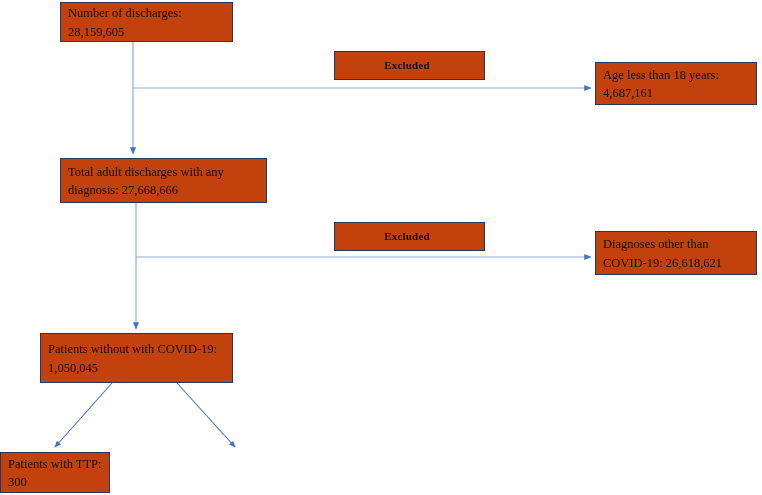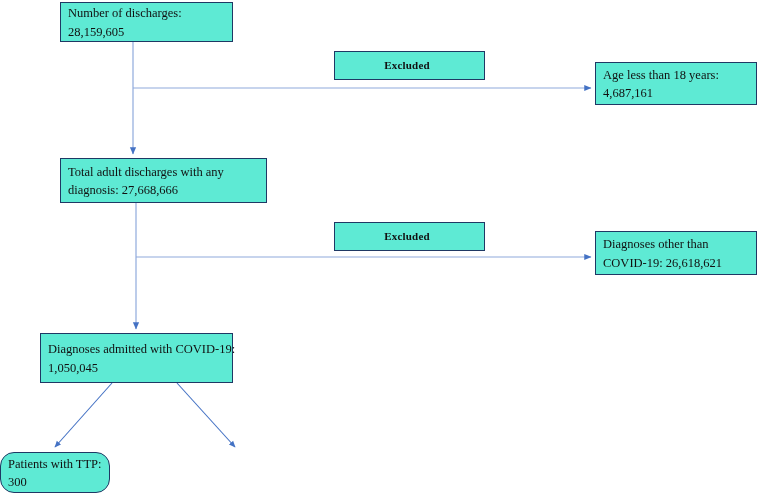--- a/index.html
+++ b/index.html
@@ -12,21 +12,21 @@
     width: 762px;
     height: 495px;
     background: #ffffff;
     overflow: hidden;
     font-family: "Liberation Serif", "DejaVu Serif", serif;
   }
   .node {
     position: absolute;
     box-sizing: border-box;
     border: 1.5px solid #1F3864;
-    background: #5eead4;
+    background: #c2410c;
     color: #111111;
     font-size: 12.5px;
     line-height: 1.45;
     padding: 5px 12px 4px 7px;
     display: flex;
     flex-direction: column;
     justify-content: center;
     z-index: 3;
   }
   .node .line {
@@ -110,23 +110,23 @@
   <div class="node excluded" style="left:334px; top:222px; width:151px; height:29px;">
     <span class="line">Excluded</span>
   </div>
 
   <div class="node" style="left:595px; top:231px; width:162px; height:44px;">
     <span class="line">Diagnoses other than</span>
     <span class="line">COVID-19: 26,618,621</span>
   </div>
 
   <div class="node" style="left:40px; top:333px; width:193px; height:50px;">
-    <span class="line">Diagnoses admitted with COVID-19:</span>
+    <span class="line">Patients without with COVID-19:</span>
     <span class="line">1,050,045</span>
   </div>
 
-  <div class="node" style="left:0px; top:452px; width:110px; height:41px;border-radius:14px;">
+  <div class="node" style="left:0px; top:452px; width:110px; height:41px;">
     <span class="line">Patients with TTP:</span>
     <span class="line">300</span>
   </div>
 
 
 </div>
 
 </body></html>

